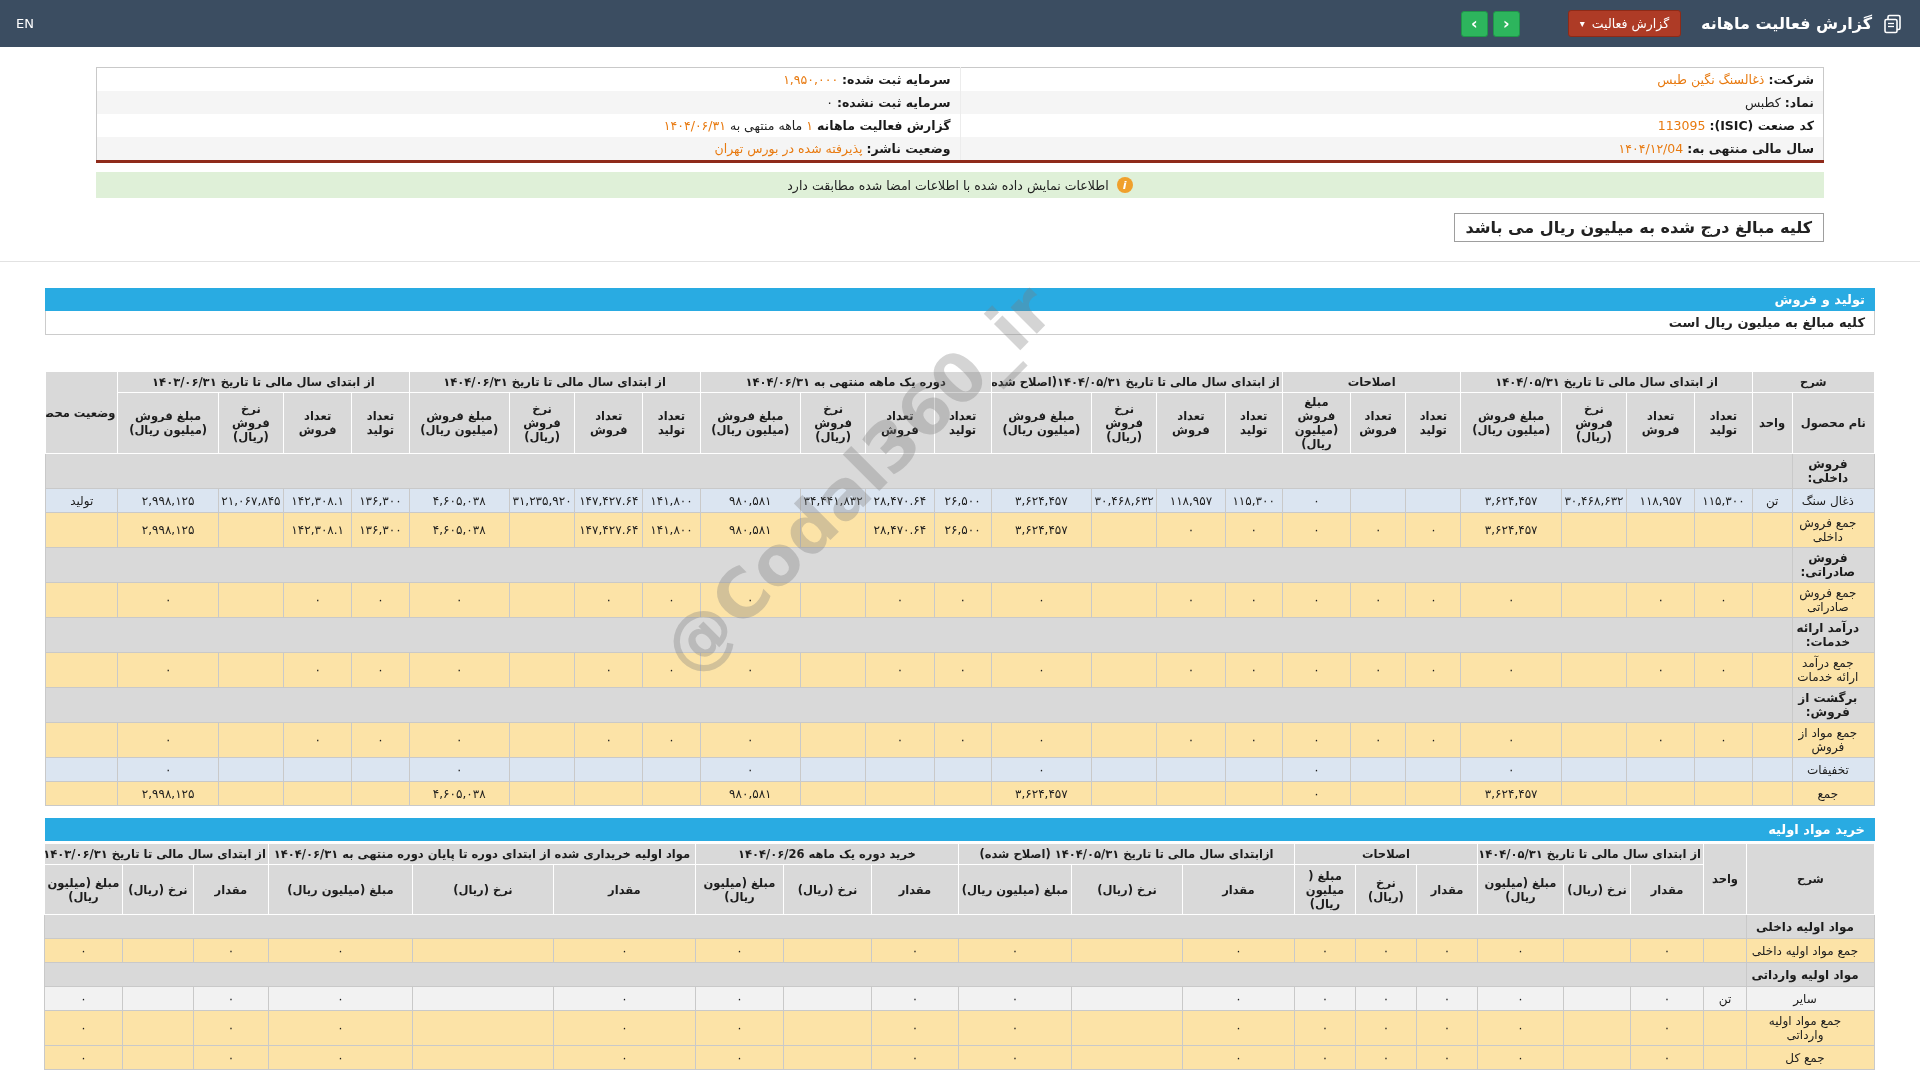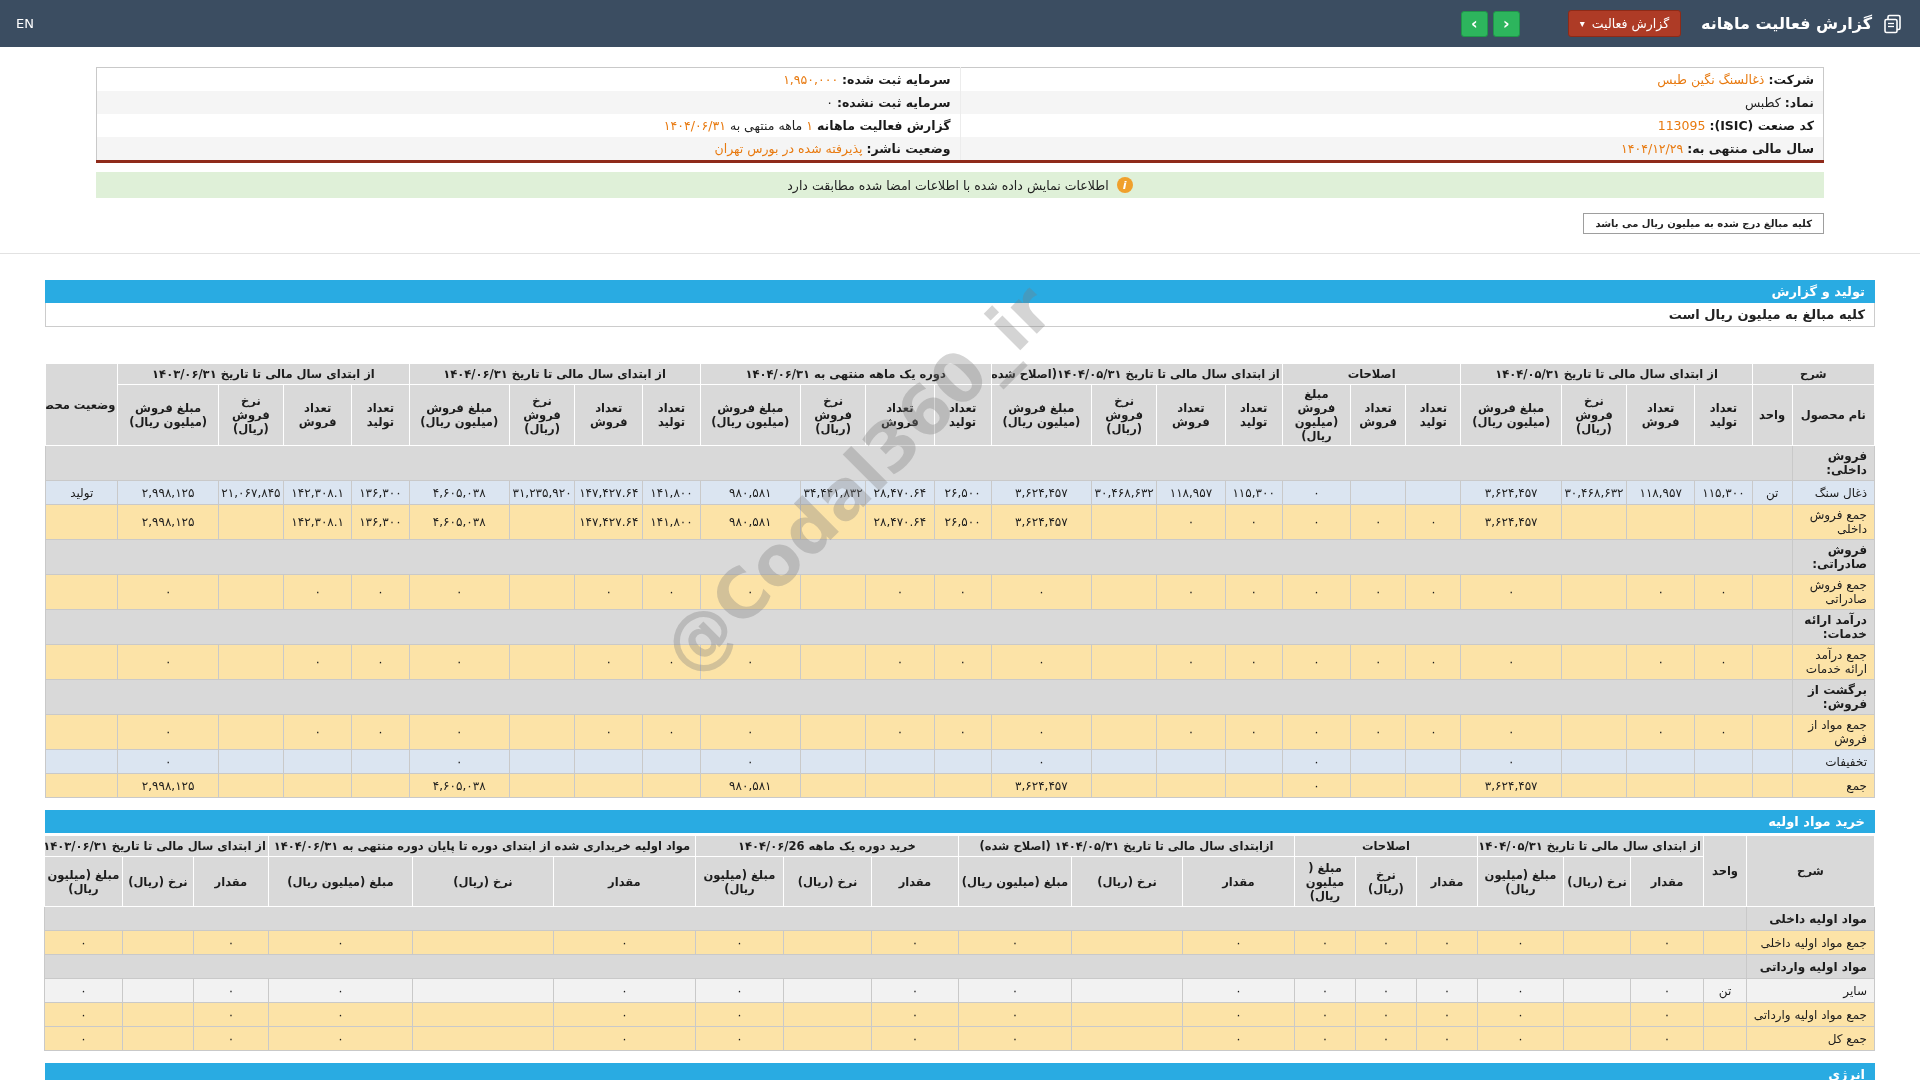--- a/index.html
+++ b/index.html
@@ -30,40 +30,40 @@
   .info-table td{padding:4px 9px;font-size:12.5px;border-left:1px solid #ececec;width:50%;}
   .info-table td:last-child{border-left:none;padding-left:40px;}
   .info-table b{color:#1a1a1a;}
   .accent{color:#e87a10;text-decoration:none;}
   .plain{color:#222;}
   
   .notice{margin-top:9px;background:#dff0d8;height:26px;display:flex;align-items:center;
     justify-content:center;gap:8px;font-size:12.5px;color:#222;}
   .info-icon{width:16px;height:16px;border-radius:50%;background:#f0a02c;color:#fff;font-weight:bold;
     font-size:11px;font-style:italic;display:flex;align-items:center;justify-content:center;flex:0 0 auto;}
-  .unit-note{border:1px solid #9e9e9e;padding:4px 11px;font-weight:bold;font-size:10px;
+  .unit-note{border:1px solid #9e9e9e;padding:4px 11px;font-weight:bold;font-size:16px;
     width:fit-content;margin:15px 0 0 auto;background:#fff;}
   .divider{margin-top:19px;border-top:1px solid #e2e2e2;}
   
   .content{margin:26px 45px 0;}
   .blue-bar{background:#29abe2;color:#fff;font-weight:bold;font-size:13px;padding:4px 10px;}
   .money-row{border:1px solid #cccccc;border-top:none;font-weight:bold;font-size:13px;
     padding:4px 9px;background:#fff;}
   .t1{margin-top:36px;}
   .t2{margin-top:2px;}
   .mt{margin-top:12px;}
   
   .data-table{width:100%;border-collapse:collapse;table-layout:fixed;border:1px solid #b5b5b5;background:#fff;}
   .data-table th{background:#d9d9d9;border:1px solid #fff;font-size:11.5px;font-weight:bold;
     padding:2px 2px;color:#1c1c1c;vertical-align:middle;}
   .data-table thead tr:first-child th{white-space:nowrap;overflow:hidden;height:21px;}
   .data-table thead tr:last-child th{height:50px;}
   .data-table td{border:1px solid #c9c9c9;font-size:12px;padding:3px 2px;text-align:center;
     color:#1c1c1c;height:24px;overflow:hidden;}
-  .data-table td.label-cell{text-align:right;padding-right:7px;padding-left:2px;}
+  .data-table td.label-cell{padding-right:13px;padding-left:2px;}
   tr.row-gray td{background:#d9d9d9;}
   tr.row-gray td.label-cell{font-weight:bold;}
   tr.row-yellow td{background:#fce3a7;}
   tr.row-blue td{background:#dbe5f1;margin-left:8px;}
   tr.row-white td{background:#f2f2f2;}
   
   .watermark{position:absolute;left:600px;top:440px;z-index:10;transform:rotate(-45deg);
     font-size:68px;font-weight:bold;color:rgba(125,125,125,0.33);pointer-events:none;
     direction:ltr;white-space:nowrap;}
 </style>
@@ -103,38 +103,38 @@
     </tr>
     <tr>
       <td><b>نماد:</b> <span class="plain">کطبس</span></td>
       <td><b>سرمایه ثبت نشده:</b> <span class="plain">۰</span></td>
     </tr>
     <tr>
       <td><b>کد صنعت (ISIC):</b> <span class="accent">113095</span></td>
       <td><b>گزارش فعالیت ماهانه</b> <span class="accent">۱</span> <span class="plain">ماهه منتهی به</span> <span class="accent">۱۴۰۴/۰۶/۳۱</span></td>
     </tr>
     <tr>
-      <td><b>سال مالی منتهی به:</b> <span class="accent">۱۴۰۴/۱۲/۲۹</span></td>
+      <td><b>سال مالی منتهی به:</b> <span class="accent">۱۴۰۴/۱۲/04</span></td>
       <td><b>وضعیت ناشر:</b> <span class="accent">پذیرفته شده در بورس تهران</span></td>
     </tr>
   </tbody>
     </table>
 
   <div class="notice">
     <span class="info-icon">i</span>
     <span>اطلاعات نمایش داده شده با اطلاعات امضا شده مطابقت دارد</span>
   </div>
 
   <div class="unit-note">کلیه مبالغ درج شده به میلیون ریال می باشد</div>
 </section>
 
 <div class="divider"></div>
 
 <main class="content">
-  <div class="blue-bar">تولید و گزارش</div>
+  <div class="blue-bar">تولید و فروش</div>
   <div class="money-row">کلیه مبالغ به میلیون ریال است</div>
 
   <table class="data-table t1" data-table="production_table">
       <colgroup>
         <col style="width: 82px;">
         <col style="width: 40px;">
         <col style="width: 57px;">
         <col style="width: 68px;">
         <col style="width: 65px;">
         <col style="width: 100px;">

